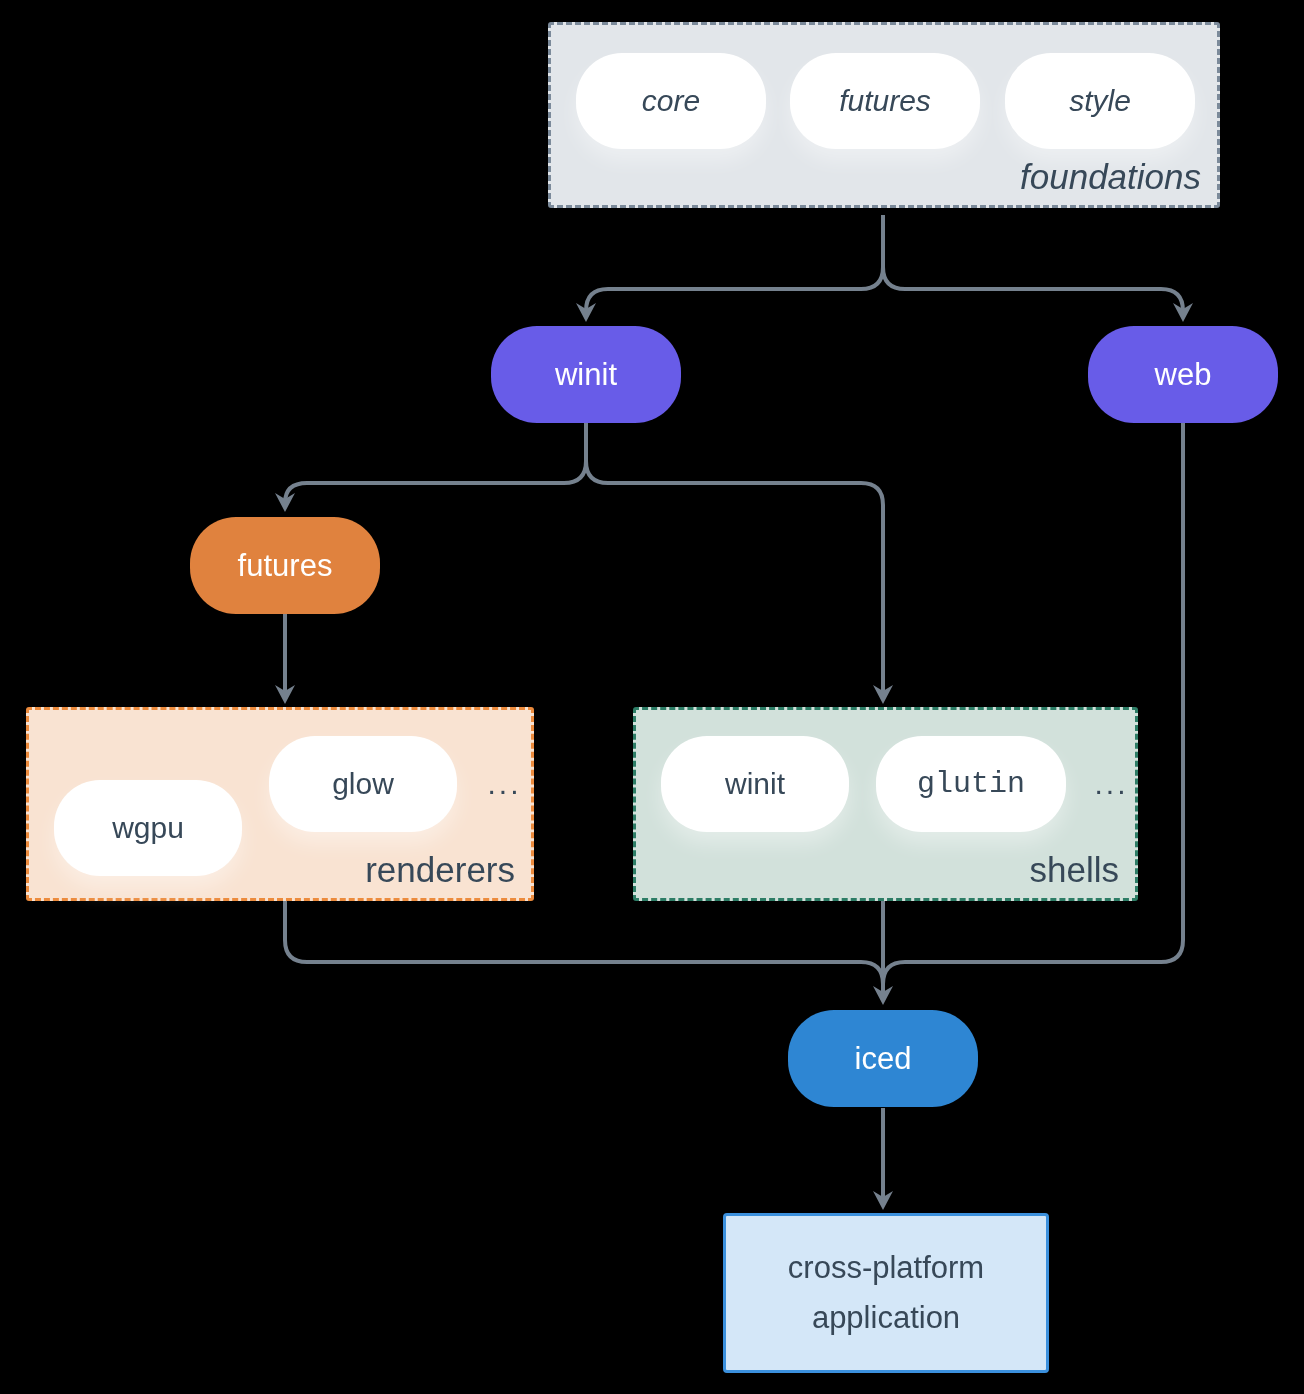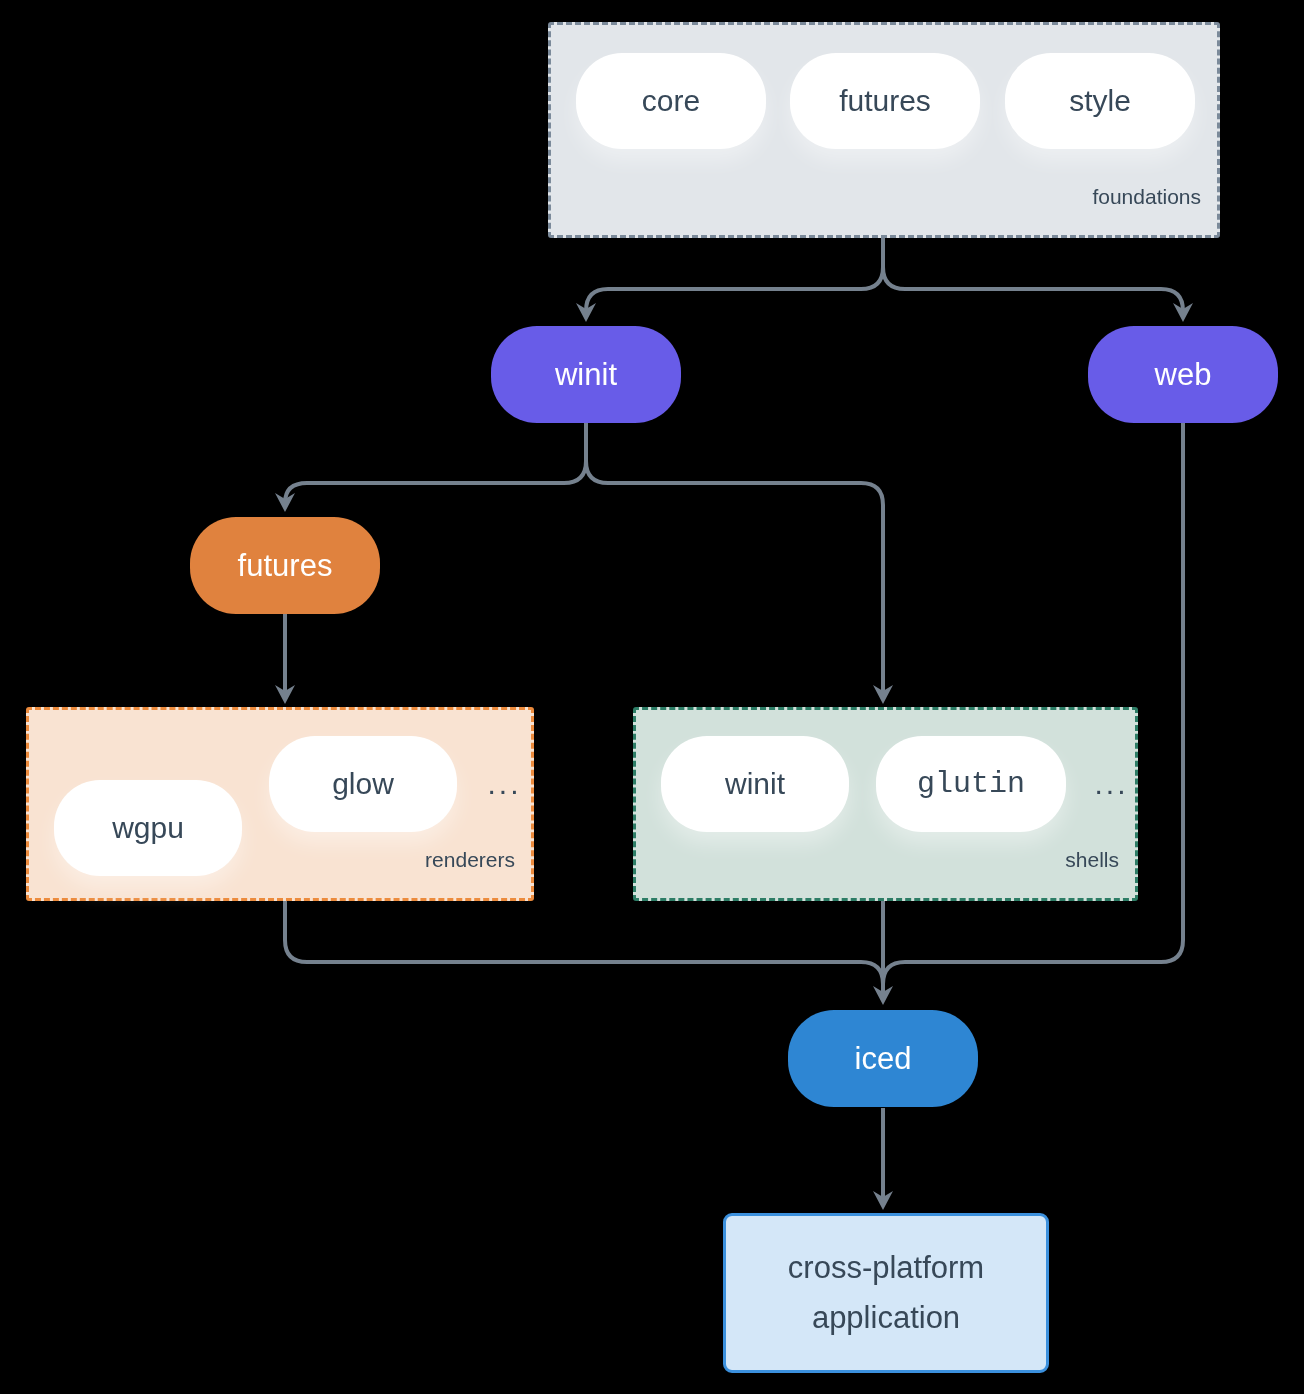--- a/index.html
+++ b/index.html
@@ -14,50 +14,50 @@
   .canvas{
     position:relative; width:1304px; height:1394px; background:var(--bg);
     font-family:"Liberation Sans", sans-serif; overflow:hidden;
   }
   .edges{position:absolute; left:0; top:0; width:1304px; height:1394px;}
   .edges path.wire{stroke:var(--line); stroke-width:4; fill:none;}
   .edges path.head{fill:var(--line); stroke:none;}
   .group{
     position:absolute; border:3px dashed; border-radius:3px; box-sizing:border-box;
   }
-  .group.foundations{left:548px; top:22px; width:672px; height:216px;
-    background:var(--gray-fill); border-color:var(--gray-border);}
+  .group.foundations{left:548px; top:22px; width:672px; height:186px;
+    background:var(--gray-fill); border-color:var(--gray-border);font-style:italic;}
   .group.renderers{left:26px; top:707px; width:508px; height:194px;
     background:var(--peach-fill); border-color:var(--peach-border);}
   .group.shells{left:633px; top:707px; width:505px; height:194px;
     background:var(--sage-fill); border-color:var(--sage-border);}
   .group-label{
-    position:absolute; right:16px; bottom:26px;
-    font-size:21px; color:var(--ink);
+    position:absolute; right:16px; bottom:8px;
+    font-size:35px; color:var(--ink);
   }
   .pill{
     position:absolute; display:flex; align-items:center; justify-content:center;
     border-radius:46px; font-size:30px; box-sizing:border-box; white-space:nowrap;
   }
   .white-pill{
     background:var(--white); color:var(--ink);
     box-shadow:0 12px 20px rgba(255,255,255,0.38);
     width:190px; height:96px;
   }
   .node{color:#fff; font-size:31px; width:190px; height:97px;}
   .node.purple{background:var(--purple);}
   .node.orange{background:var(--orange);}
   .node.blue{background:var(--blue);}
   .dots{
     position:absolute; font-size:30px; color:var(--ink);
     letter-spacing:3px; display:flex; align-items:center; justify-content:center;
   }
   .app-box{
     position:absolute; left:723px; top:1213px; width:326px; height:160px;
-    background:var(--app-fill); border:3px solid var(--app-border); border-radius:9px;
+    background:var(--app-fill); border:3px solid var(--app-border); border-radius:4px;
     box-sizing:border-box; display:flex; flex-direction:column;
     align-items:center; justify-content:center; gap:14px;
     color:var(--ink); font-size:31px; text-align:center;
   }
 </style>
 </head>
 <body>
 
 <div class="canvas">
 

